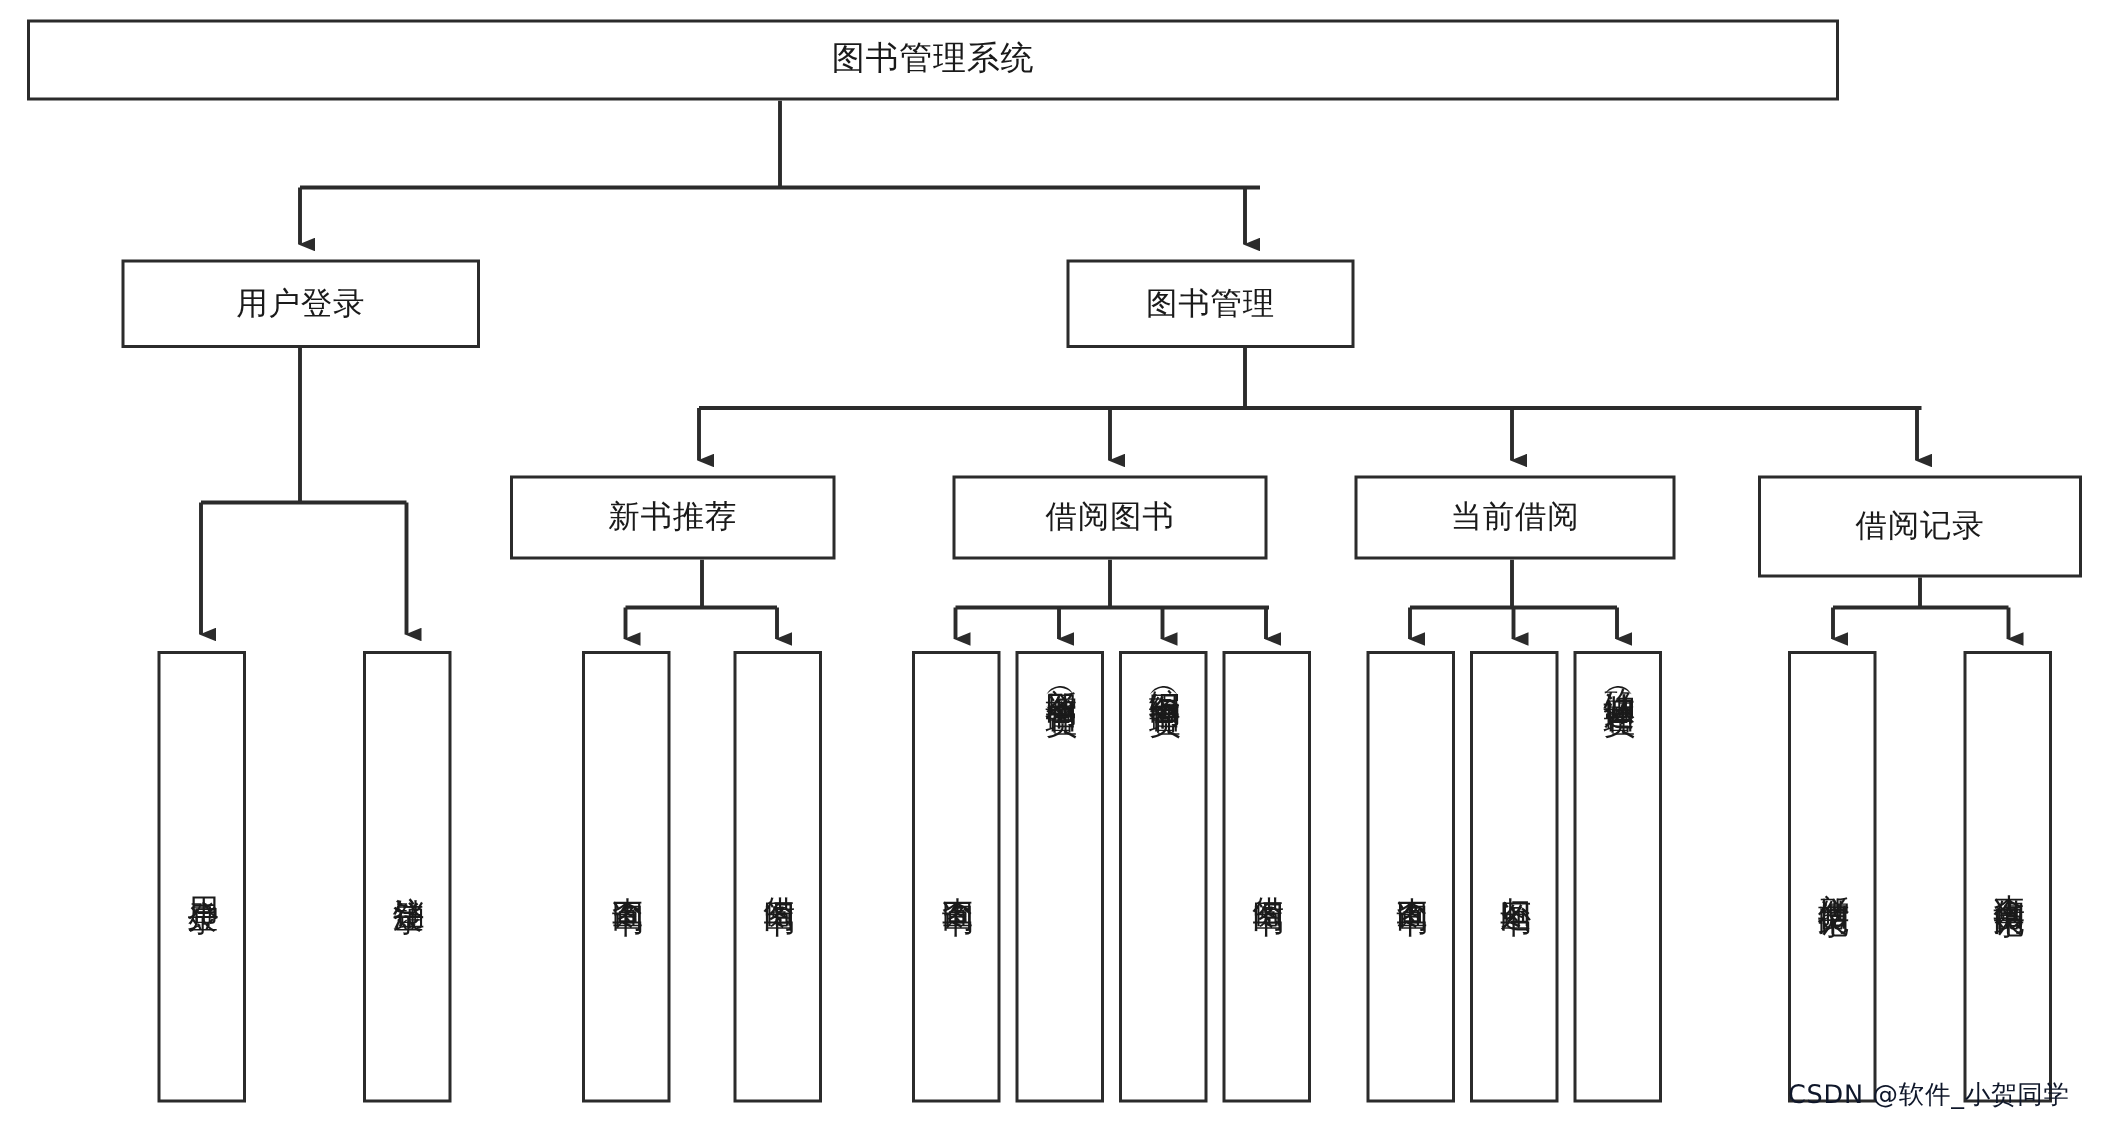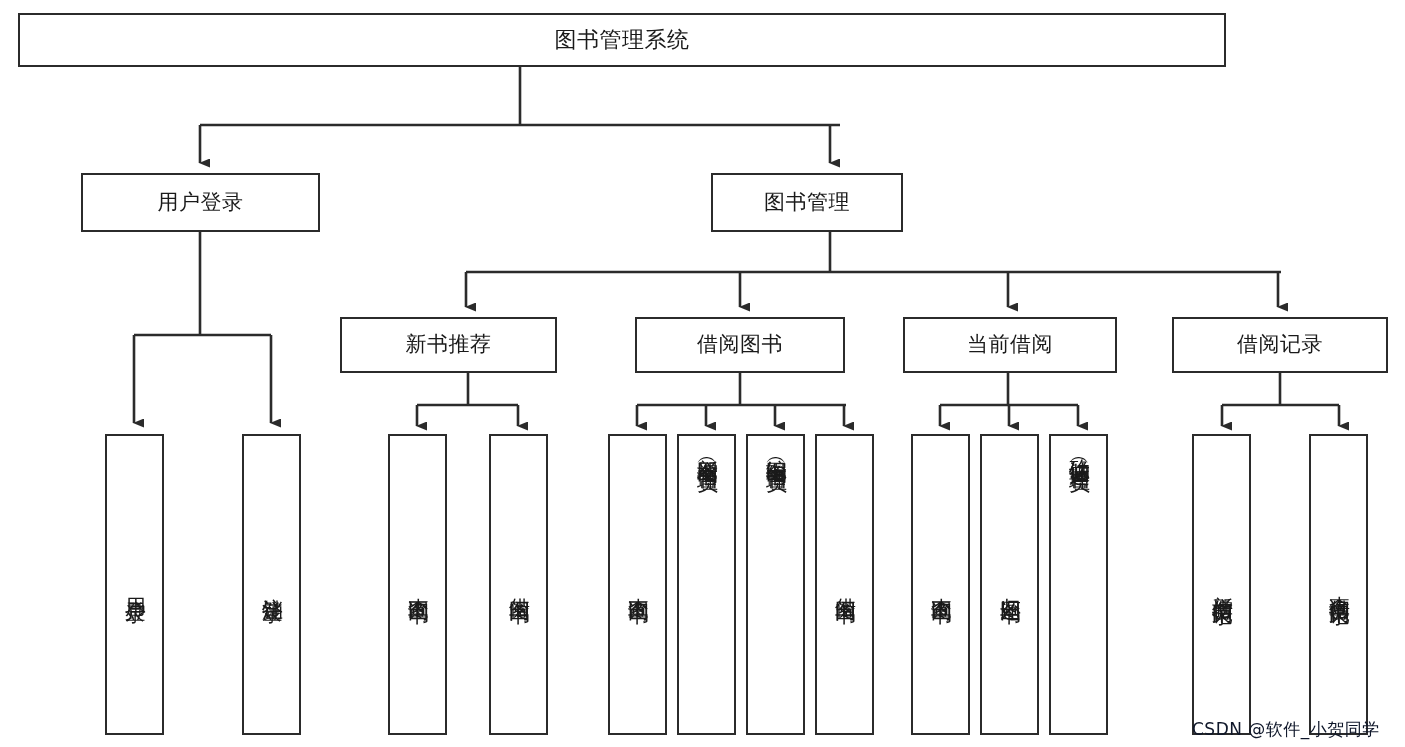--- a/index.html
+++ b/index.html
@@ -150,21 +150,21 @@
   </div>
 
   <div class="node horiz" style="left:635px; top:317px; width:210px; height:56px;">
     <span class="node-label">借阅图书</span>
   </div>
 
   <div class="node horiz" style="left:903px; top:317px; width:214px; height:56px;">
     <span class="node-label">当前借阅</span>
   </div>
 
-  <div class="node horiz" style="left:1172px; top:317px; width:216px; height:56px;">
+  <div class="node horiz" style="left:1172px; top:317px; width:216px; height:68px;">
     <span class="node-label">借阅记录</span>
   </div>
 
   <div class="node vert centered" style="left:105px; top:434px; width:59px; height:301px;">
     <span class="node-label">用户登录</span>
   </div>
   <div class="node vert centered" style="left:242px; top:434px; width:59px; height:301px;">
     <span class="node-label">注销登录</span>
   </div>
 

